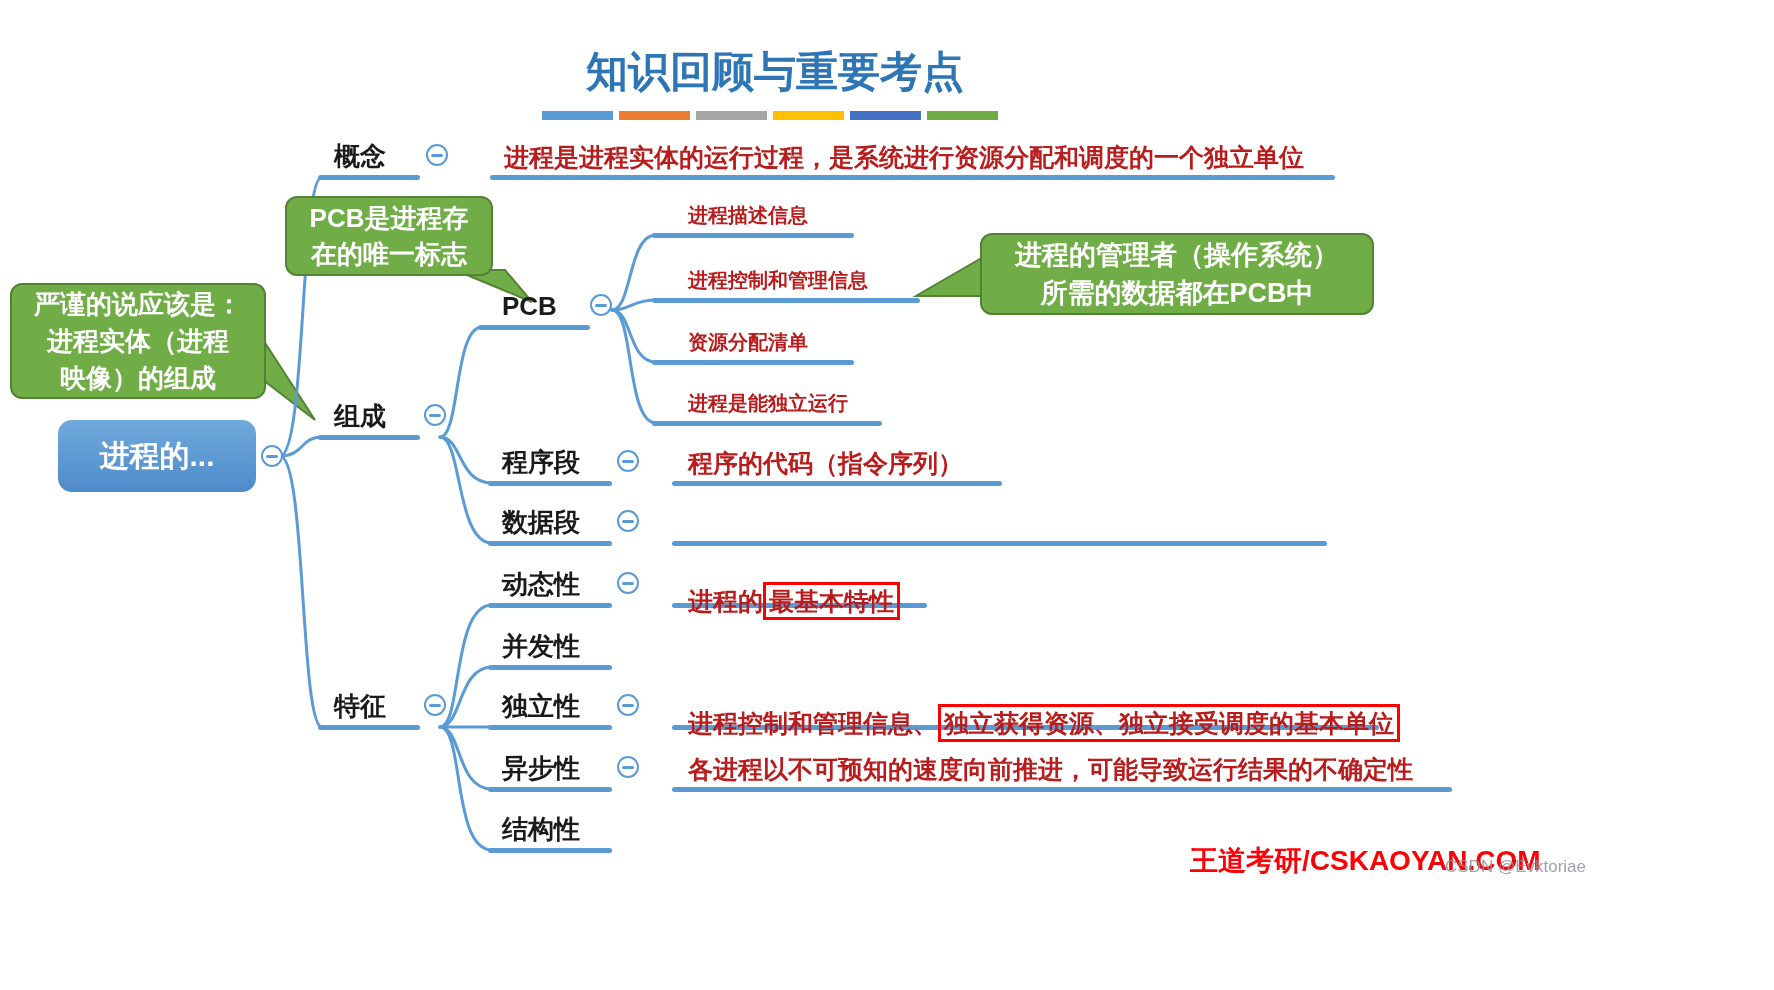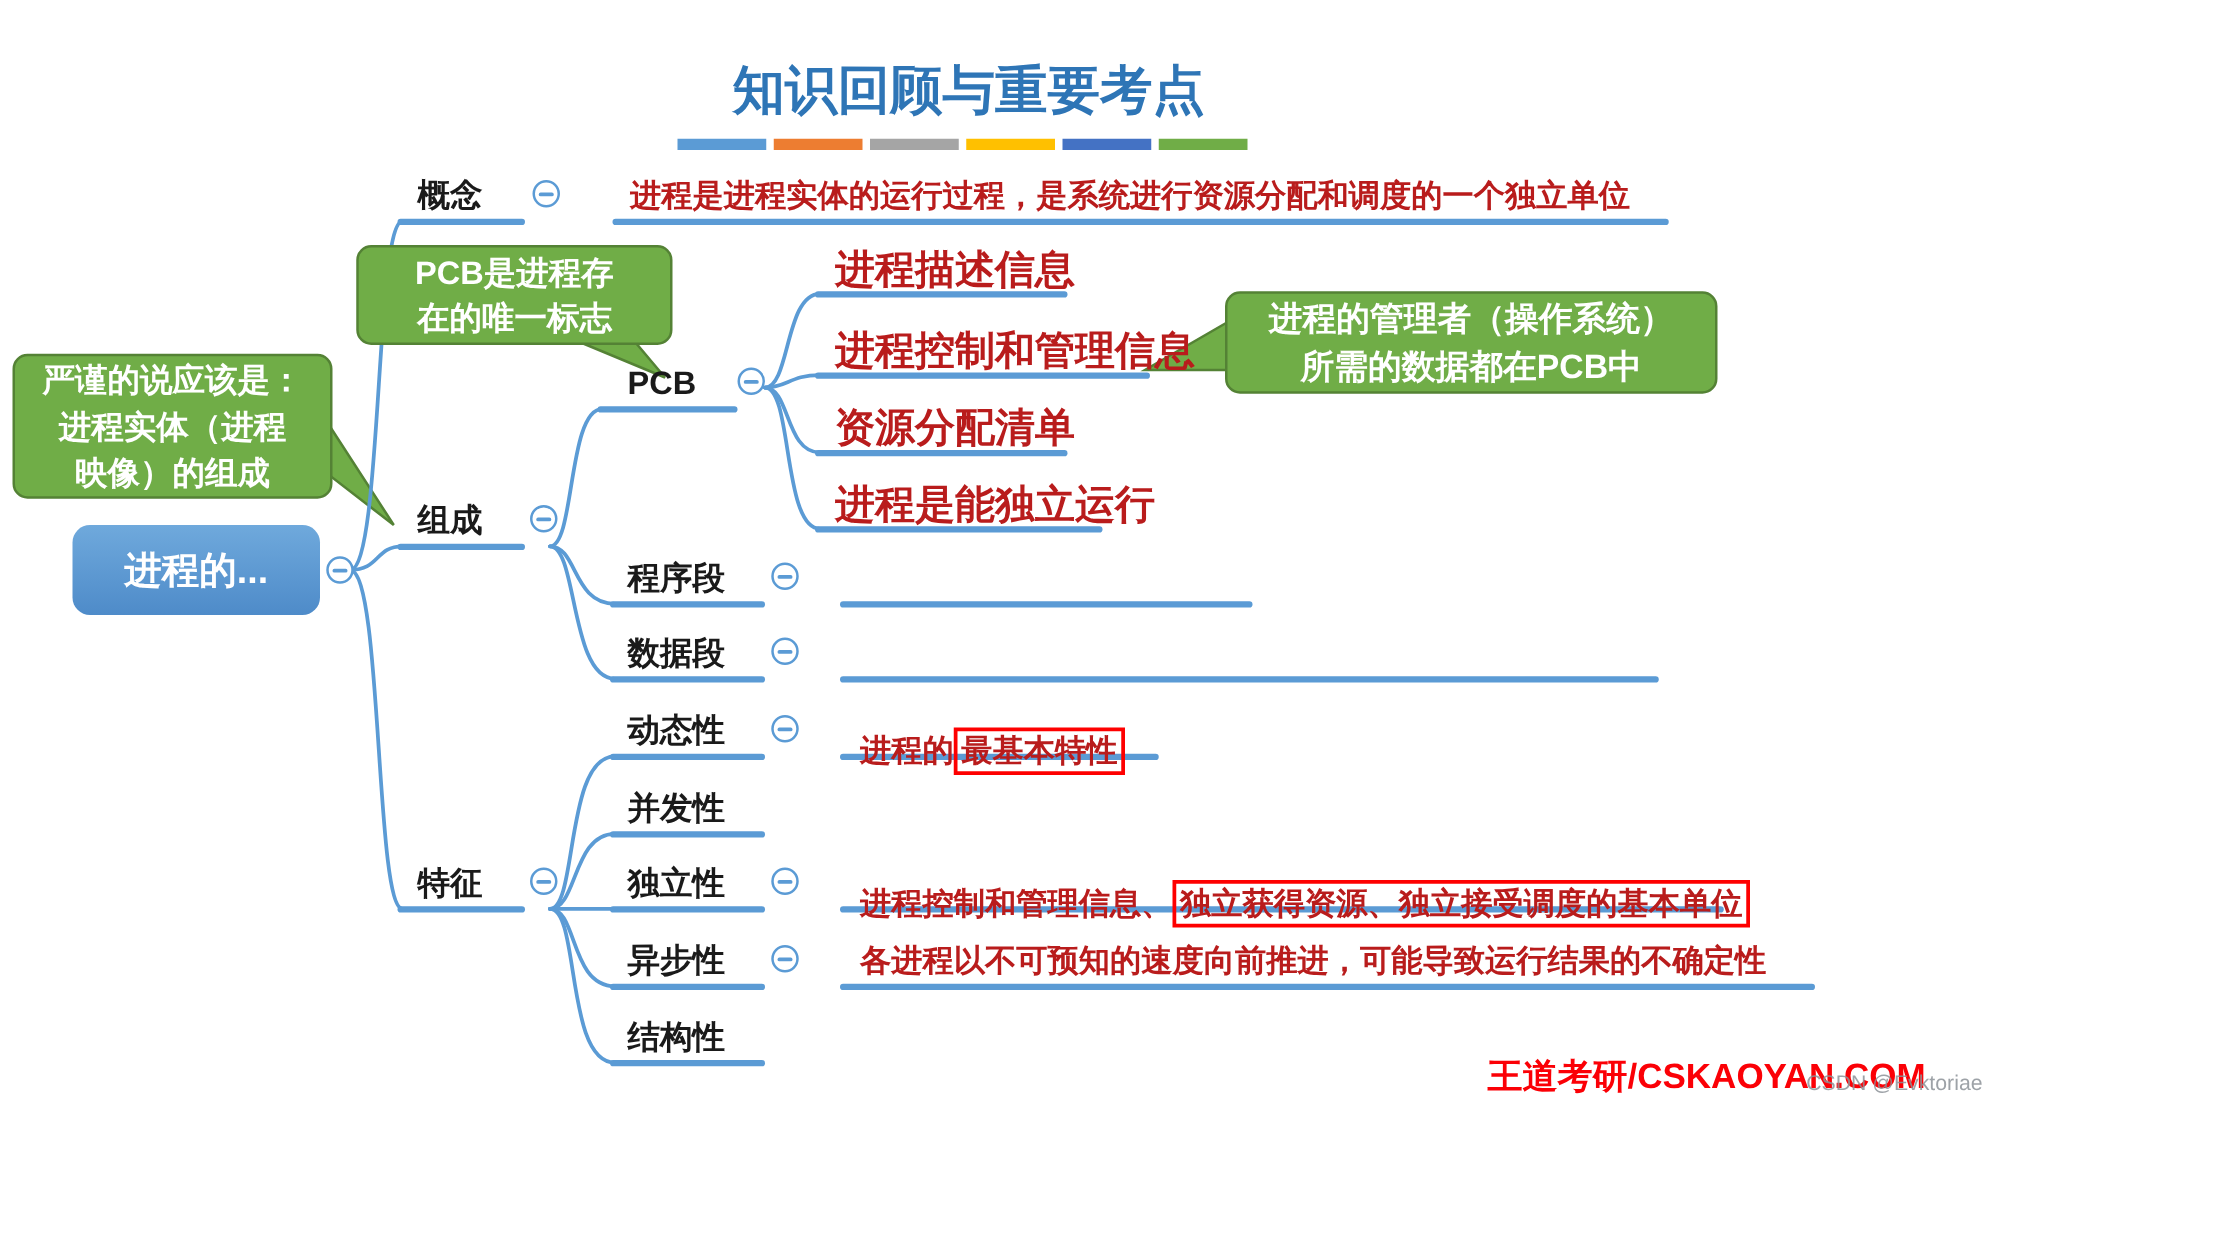--- a/index.html
+++ b/index.html
@@ -11,35 +11,35 @@
   .page-title{
     position:absolute;left:775px;top:44px;transform:translateX(-50%);
     font-family:"Liberation Serif","DejaVu Serif",serif;
     font-size:42px;font-weight:700;color:#2E75B6;white-space:nowrap;z-index:2;text-align:right;
   }
   .legend-strip{position:absolute;left:542px;top:111px;display:flex;gap:6px;z-index:2;}
   .legend-seg{width:71px;height:9px;}
   .ul{position:absolute;height:5px;background:#5B9BD5;border-radius:2.5px;z-index:1;}
   .lbl{position:absolute;font-weight:700;font-size:26px;color:#1a1a1a;line-height:34px;white-space:nowrap;z-index:2;}
   .detail{position:absolute;font-weight:700;font-size:25px;color:#b91c1c;line-height:34px;white-space:nowrap;z-index:2;}
-  .small{font-size:32px;line-height:32px;}
+  .small{font-size:20px;line-height:32px;margin-left:20px;}
   .minus{position:absolute;width:22px;height:22px;border:2px solid #5B9BD5;border-radius:50%;background:#fff;box-sizing:border-box;z-index:3;}
   .minus::after{content:"";position:absolute;left:3px;right:3px;top:50%;height:3px;margin-top:-1.5px;background:#5B9BD5;border-radius:2px;}
   .root-node{
     position:absolute;left:58px;top:420px;width:198px;height:72px;
     background:linear-gradient(180deg,#6FA9DC 0%,#4E8BC9 100%);
     border-radius:14px;color:#fff;font-weight:700;font-size:30px;
     display:flex;align-items:center;justify-content:center;z-index:2;
   }
   .bubble{
     position:absolute;background:#70AD47;border:2px solid #548235;border-radius:12px;
     color:#fff;font-weight:700;display:flex;align-items:center;justify-content:center;
     text-align:center;white-space:pre-line;z-index:4;box-sizing:border-box;
   }
-  .bubble-a{left:285px;top:196px;width:253px;height:80px;font-size:26px;line-height:36px;}
+  .bubble-a{left:285px;top:196px;width:208px;height:80px;font-size:26px;line-height:36px;}
   .bubble-b{left:10px;top:283px;width:256px;height:116px;font-size:26px;line-height:37px;}
   .bubble-c{left:980px;top:233px;width:394px;height:82px;font-size:27px;line-height:38px;}
   .redbox{border:3px solid #FE0000;padding:0 3px;display:inline-block;line-height:32px;margin-top:14px;}
   .footer-brand{position:absolute;left:1190px;top:842px;font-size:28px;font-weight:700;color:#FB0006;white-space:nowrap;z-index:2;}
   .watermark{position:absolute;left:1445px;top:857px;font-size:17px;color:rgba(140,146,152,0.85);white-space:nowrap;z-index:3;}
 </style>
 </head>
 <body>
 
 <div class="canvas">
@@ -104,20 +104,21 @@
 
   <div class="detail small" style="left:668px;top:326px">资源分配清单</div>
   <div class="ul" style="left:652px;top:360px;width:202px"></div>
 
   <div class="detail small" style="left:668px;top:387px">进程是能独立运行</div>
   <div class="ul" style="left:652px;top:421px;width:230px"></div>
 
   <div class="lbl" style="left:502px;top:445px">程序段</div>
   <div class="ul" style="left:488px;top:481px;width:124px"></div>
   <span class="minus" style="left:617px;top:450px"></span>
+  <div class="detail" style="left:688px;top:446px">程序的代码（指令序列）</div>
   <div class="ul" style="left:672px;top:481px;width:330px"></div>
 
   <div class="lbl" style="left:502px;top:505px">数据段</div>
   <div class="ul" style="left:488px;top:541px;width:124px"></div>
   <span class="minus" style="left:617px;top:510px"></span>
   <div class="ul" style="left:672px;top:541px;width:655px"></div>
 
   <div class="lbl" style="left:334px;top:689px">特征</div>
   <div class="ul" style="left:318px;top:725px;width:102px"></div>
   <span class="minus" style="left:424px;top:694px"></span>

